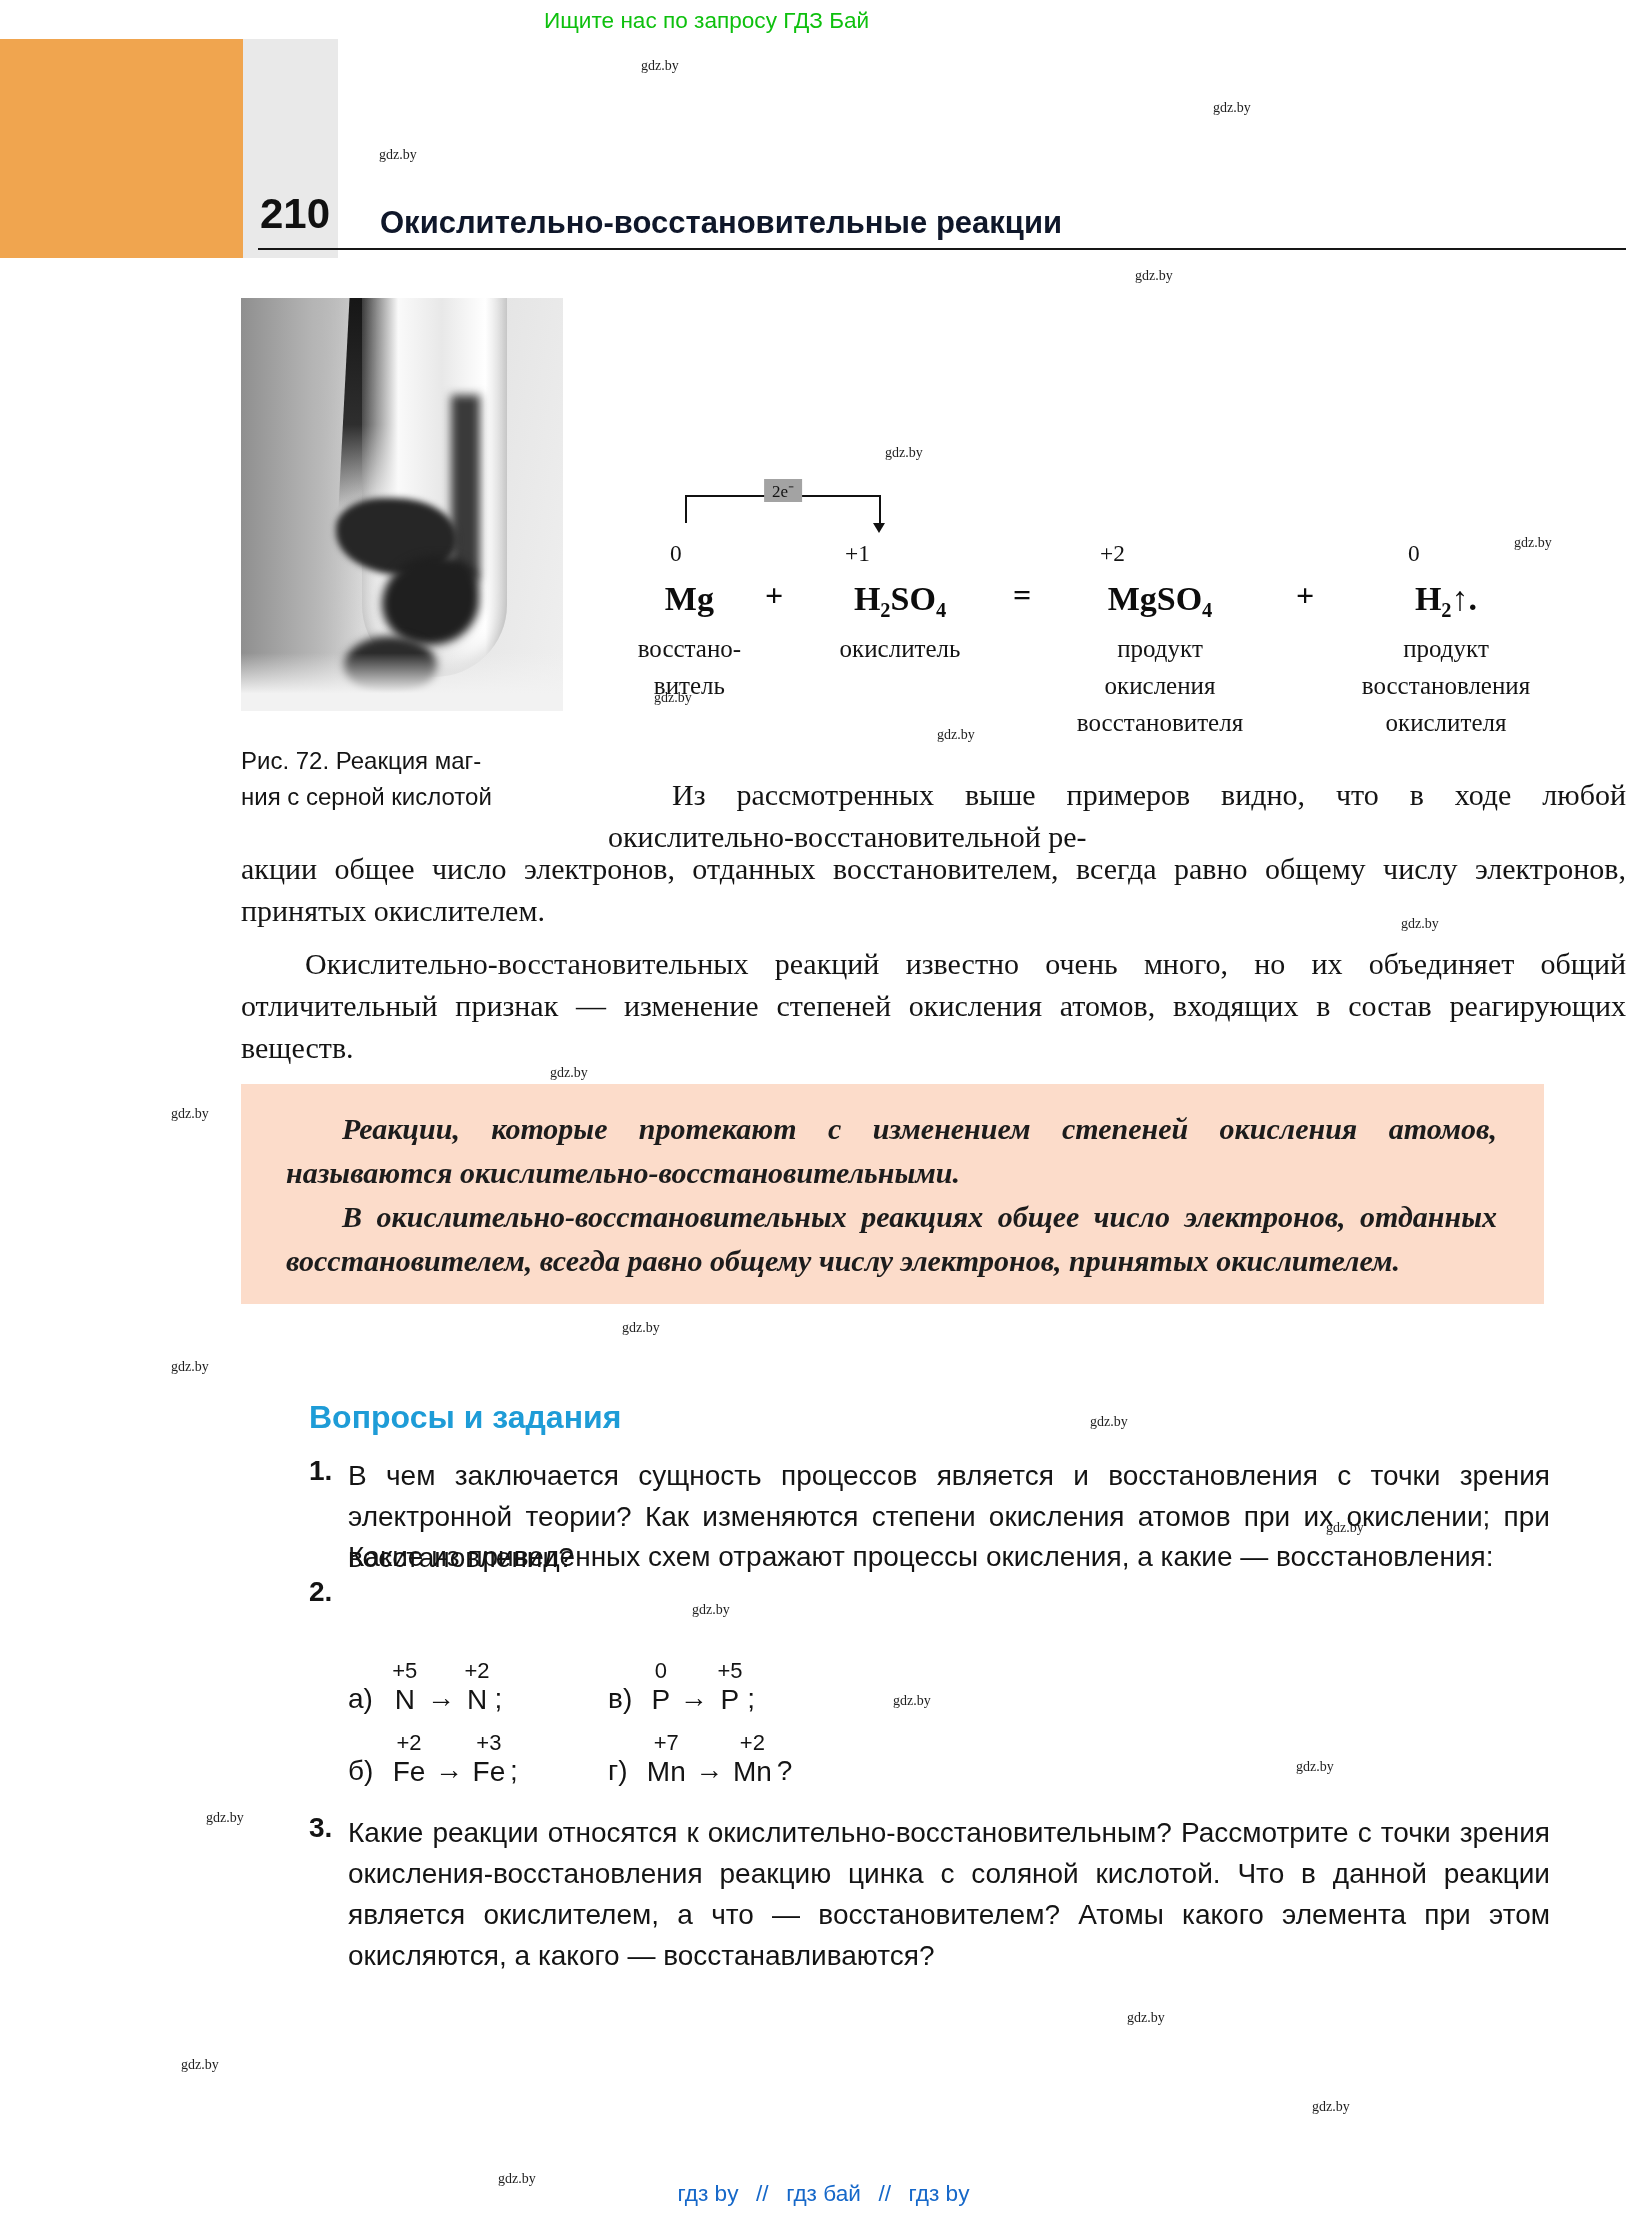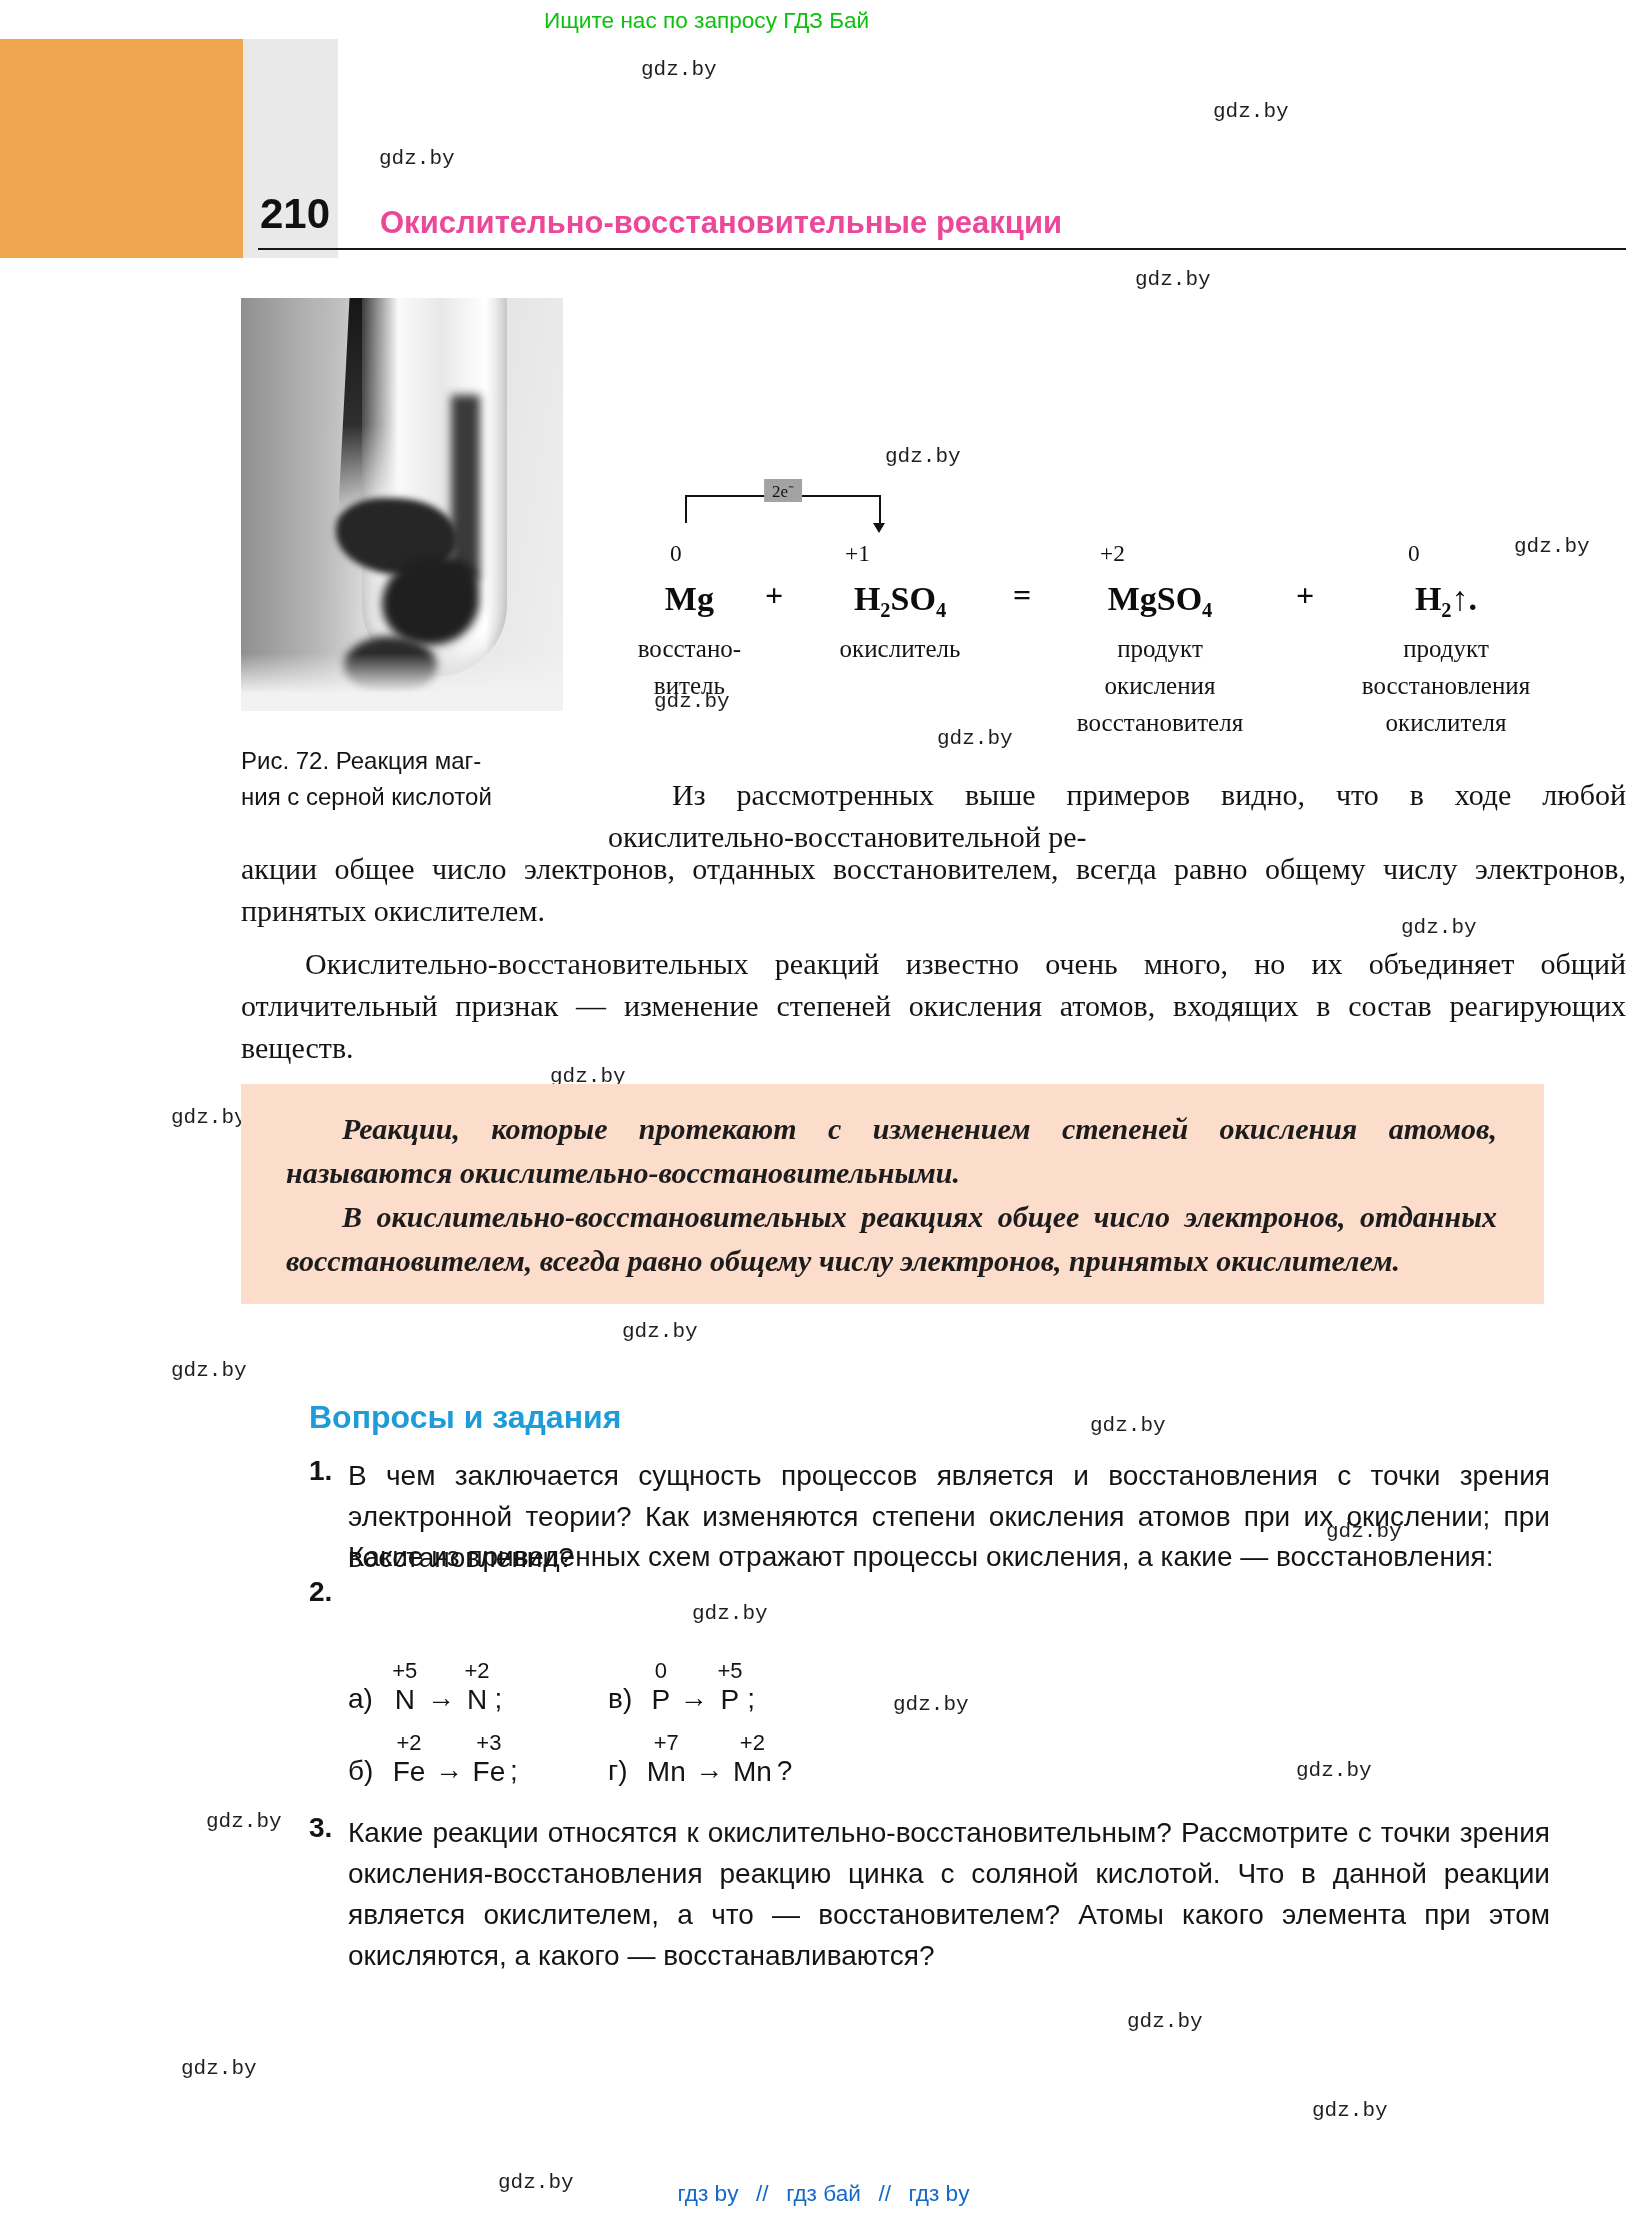--- a/index.html
+++ b/index.html
@@ -7,33 +7,33 @@
     position:relative; width:1647px; height:2216px; background:#ffffff;
     font-family:"Liberation Serif", serif; color:#141414; overflow:hidden;
   }
   
   .banner {
     position:absolute; top:8px; left:544px; width:564px;
     font-family:"Liberation Sans", sans-serif; font-size:22.6px; color:#0ec00e;
   }
   
   .wm {
-    position:absolute; font-family:Liberation Mono, monospace;
-    font-size:21px; color:#1f1f1f; white-space:nowrap;
+    position:absolute; font-family:Liberation Serif, serif;
+    font-size:14px; color:#1f1f1f; white-space:nowrap;
   }
   
   .orange-block { position:absolute; left:0; top:39px; width:243px; height:219px; background:#f0a54f; }
   .gray-strip   { position:absolute; left:243px; top:39px; width:95px; height:219px; background:#e9e9e9; }
   .page-number  {
     position:absolute; left:260px; top:190px; width:77px; text-align:left;
     font-family:"Liberation Sans", sans-serif; font-size:42px; font-weight:bold; color:#111;
   }
   .chapter-title {
     position:absolute; left:380px; top:205px;
-    font-family:"Liberation Sans", sans-serif; font-size:31px; font-weight:bold; color:#ec4899;
+    font-family:"Liberation Sans", sans-serif; font-size:31px; font-weight:bold; color:#0f172a;
   }
   .header-rule { position:absolute; left:258px; top:248px; width:1368px; height:2.4px; background:#161616; }
 
   
   .figure { position:absolute; left:241px; top:298px; width:322px; height:413px; overflow:hidden;
             background:linear-gradient(100deg,#a9a9a9 0%,#cfcfcf 30%,#e3e3e3 60%,#efefef 100%); }
   .figure > div { position:absolute; }
   .ph-grad-left { left:0; top:0; width:121px; height:413px;
                   background:linear-gradient(90deg,#8f8f8f,#b5b5b5 60%,rgba(181,181,181,0)); }
   .ph-dark-top  { left:103px; top:0; width:77px; height:211px; transform:skewX(-3deg);

